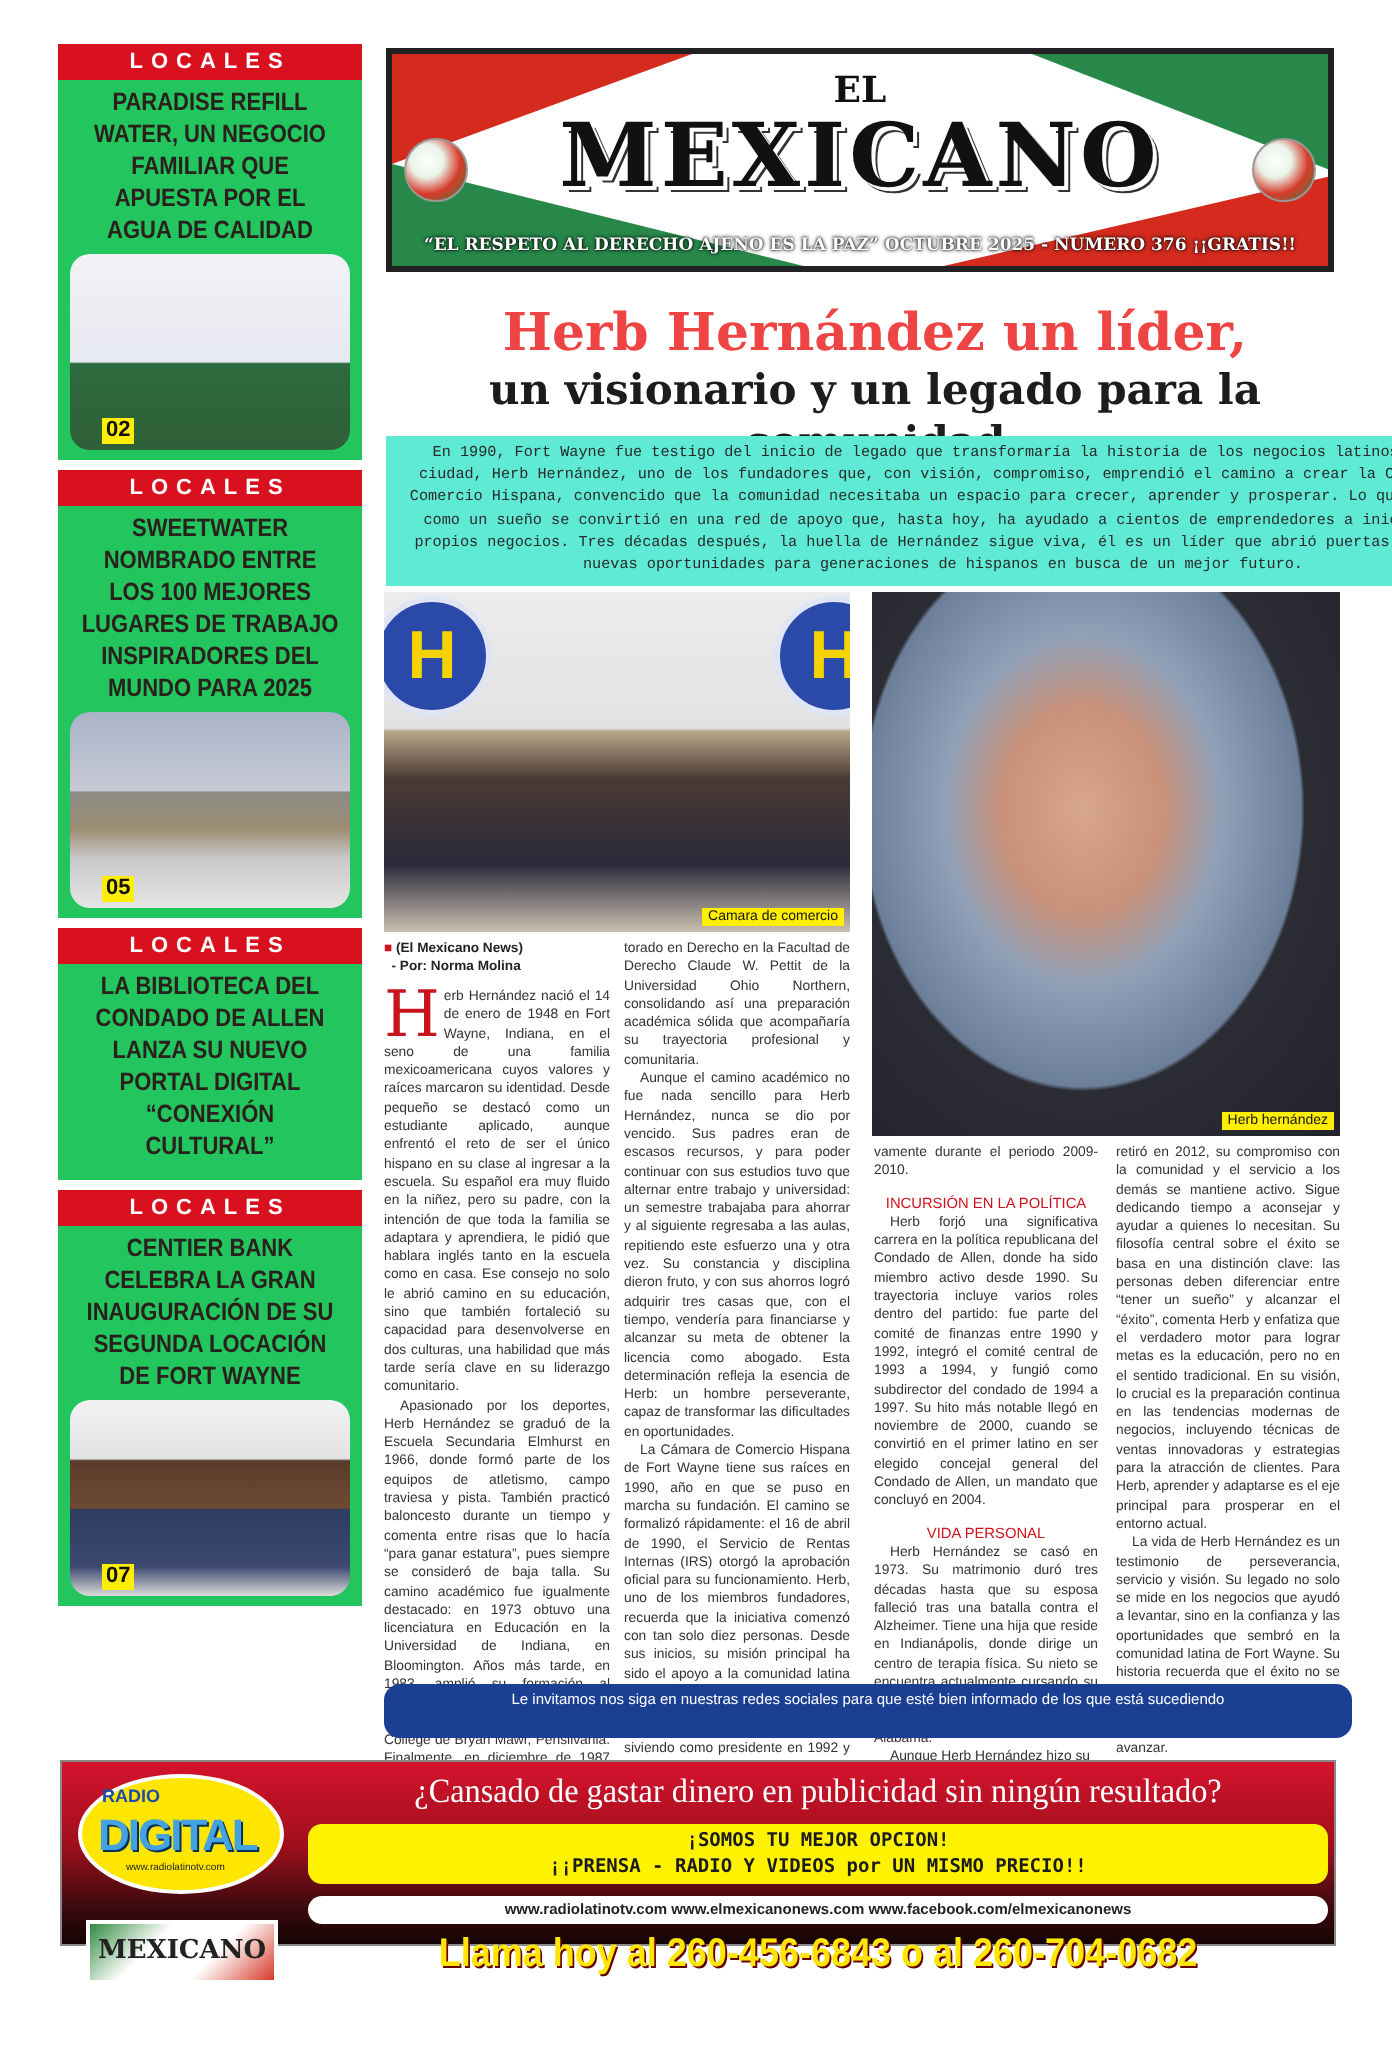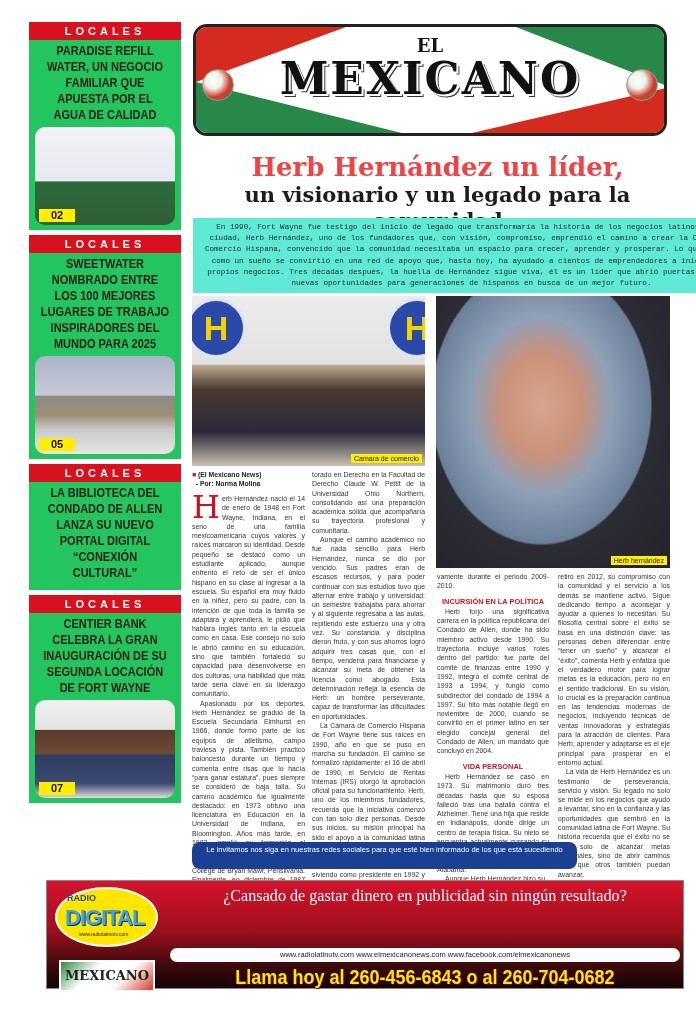--- a/index.html
+++ b/index.html
@@ -4,29 +4,29 @@
 <style>
   * { box-sizing: border-box; margin: 0; padding: 0; }
   body { width: 696px; height: 1024px; background: #ffffff; position: relative; overflow: hidden; font-family: "Liberation Sans", sans-serif; color: #222; }
 
   
   .sidebar { position: absolute; left: 29px; top: 22px; width: 152px; }
   .side-card { background: #22c55e; margin-bottom: 5px; padding-bottom: 5px; }
   .side-tag { background: #d9101d; color: #fff; font-weight: bold; font-size: 11px; letter-spacing: 4px; text-align: center; height: 18px; line-height: 18px; }
   .side-title { font-family: "Liberation Sans", sans-serif; font-weight: bold; font-size: 12.5px; line-height: 16px; text-align: center; color: #2a211c; padding: 3px 3px 4px; text-transform: uppercase; transform: scaleX(0.88); }
   .side-photo { position: relative; margin: 0 6px; height: 98px; border-radius: 10px; overflow: hidden; }
-  .side-num { position: absolute; left: 4px; bottom: 3px; background: #ffee00; color: #111; font-weight: bold; font-size: 11px; padding: 0 12px; line-height: 13px; }
+  .side-num { position: absolute; left: 16px; bottom: 3px; background: #ffee00; color: #111; font-weight: bold; font-size: 11px; padding: 0 2px; line-height: 13px; }
 
   .ph1 { background: linear-gradient(180deg,#f2f2f6 0%,#e7e9f0 55%,#2d6a3d 56%,#305f38 100%); }
   .ph2 { background: linear-gradient(180deg,#a9b3c7 0%,#c7cad6 40%,#8c8b86 41%,#9d8e74 60%,#c9c9c9 75%,#e6e6e6 100%); }
   .ph3 { background: radial-gradient(ellipse at 50% 55%,#e8b89a 0%,#d89f83 28%,#f2f2f2 50%,#f4f4f4 100%); }
   .ph4 { background: linear-gradient(180deg,#f1f1f1 0%,#e3e3e3 30%,#5a3b2a 31%,#6e4a35 55%,#2f3c62 56%,#3d4970 85%,#ddd 100%); }
 
   
-  .masthead { position: absolute; left: 193px; top: 24px; width: 474px; height: 112px; border: 3px solid #222; border-radius: 14px; overflow: hidden; background: #fff; }
+  .masthead { position: absolute; left: 193px; top: 24px; width: 474px; height: 112px; border: 3px solid #222; border-radius: 0; overflow: hidden; background: #fff; }
   .mast-bg { position: absolute; inset: 0; }
   .mast-el { position: absolute; left: 0; right: 0; top: 8px; text-align: center; font-family: "DejaVu Serif", serif; font-weight: bold; font-size: 18px; color: #111; }
   .mast-name { position: absolute; left: 0; right: 0; top: 26px; text-align: center; font-family: "DejaVu Serif", serif; font-weight: bold; font-size: 44px; letter-spacing: 2px; color: #111; text-shadow: 2px 2px 0 #fff, 3px 3px 0 #333; }
   .mast-tag { position: absolute; left: 0; right: 0; bottom: 5px; text-align: center; font-family: "DejaVu Serif", serif; font-weight: bold; font-size: 8.5px; color: #fff; text-shadow: 0 0 2px #000, 0 0 1px #000; }
   .globe { position: absolute; top: 42px; width: 32px; height: 32px; border-radius: 50%; background: radial-gradient(circle at 35% 35%,#ffffff 0%,#e9f3e8 30%,#d63a2a 60%,#2f8a3e 100%); border: 1px solid #999; }
 
   
   .headline { position: absolute; left: 190px; top: 152px; width: 495px; text-align: center; }
   .h1 { font-family: "DejaVu Serif", serif; font-weight: bold; font-size: 26px; color: #ef4444; line-height: 30px; }
   .h2 { font-family: "DejaVu Serif", serif; font-weight: bold; font-size: 21px; color: #1c1c1c; line-height: 26px; }
@@ -44,36 +44,36 @@
   
   .body { position: absolute; font-family: "Liberation Sans", sans-serif; font-size: 6.9px; line-height: 9.3px; color: #333; text-align: justify; }
   .body p { text-indent: 8px; }
   .col1 { left: 192px; top: 470px; width: 113px; }
   .col2 { left: 312px; top: 470px; width: 113px; }
   .col3 { left: 437px; top: 572px; width: 112px; }
   .col4 { left: 558px; top: 572px; width: 112px; }
   .byline { font-weight: bold; font-size: 6.8px; line-height: 9px; color: #222; margin-bottom: 6px; }
   .byline .dot { color: #d1121d; }
   .dropcap { float: left; font-family: "DejaVu Serif", serif; font-size: 32px; line-height: 26px; color: #c8141e; margin-right: 2px; }
-  .sub { text-align: center; font-weight: bold; color: #d1121d; font-size: 7.4px; margin: 6px 0 1px; text-indent: 0 !important; }
+  .sub { text-align: center; font-weight: normal; color: #d1121d; font-size: 7.4px; margin: 6px 0 1px; text-indent: 0 !important; }
 
   
-  .social { position: absolute; left: 192px; top: 842px; width: 385px; height: 27px; background: #1b3f93; border-radius: 8px; color: #fff; text-align: center; font-size: 7.5px; line-height: 10px; padding-top: 3px; }
+  .social { position: absolute; left: 192px; top: 842px; width: 484px; height: 27px; background: #1b3f93; border-radius: 8px; color: #fff; text-align: center; font-size: 7.5px; line-height: 10px; padding-top: 3px; }
 
   
-  .ad { position: absolute; left: 30px; top: 880px; width: 638px; height: 109px; background: linear-gradient(180deg,#d5132d 0%,#a0101c 45%,#3b0a0e 80%,#150404 100%); border: 1px solid #888; margin-left: 16px; }
+  .ad { position: absolute; left: 30px; top: 880px; width: 638px; height: 93px; background: linear-gradient(180deg,#d5132d 0%,#a0101c 45%,#3b0a0e 80%,#150404 100%); border: 1px solid #888; }
   .ad-logo-radio { position: absolute; left: 8px; top: 6px; width: 103px; height: 60px; border-radius: 50%; background: #ffe600; border: 2px solid #fff; }
   .ad-logo-radio .txt1 { position: absolute; left: 10px; top: 4px; font-size: 9px; font-weight: bold; color: #1d4ba8; }
   .ad-logo-radio .txt2 { position: absolute; left: 8px; top: 16px; font-size: 22px; font-weight: bold; color: #45a2e0; text-shadow: 1px 1px 0 #08305f; letter-spacing: -1px; }
   .ad-logo-radio .txt3 { position: absolute; left: 22px; top: 42px; font-size: 5px; color: #222; }
   .ad-logo-mex { position: absolute; left: 12px; top: 79px; width: 96px; height: 32px; background: linear-gradient(135deg,#2f8a3e 0%,#fff 35%,#fff 65%,#d63a2a 100%); border: 2px solid #fff; text-align: center; }
   .ad-logo-mex span { display: block; font-family: "DejaVu Serif", serif; font-weight: bold; font-size: 13px; color: #222; line-height: 28px; }
   .ad-q { position: absolute; left: 123px; top: 5px; width: 510px; text-align: center; color: #fff; font-family: "Liberation Serif", serif; font-size: 17px; transform: scaleX(0.95); }
   .ad-yellow { position: absolute; left: 123px; top: 31px; width: 510px; height: 30px; background: #fff200; border-radius: 7px; text-align: center; font-family: "DejaVu Sans Mono", monospace; font-weight: bold; font-size: 9.5px; line-height: 13px; color: #1b1b1b; padding-top: 2px; }
-  .ad-urls { position: absolute; left: 123px; top: 67px; width: 510px; height: 14px; background: #fff; border-radius: 7px; text-align: center; font-size: 7.5px; line-height: 14px; font-weight: normal; color: #222; }
+  .ad-urls { position: absolute; left: 123px; top: 67px; width: 510px; height: 14px; background: #fff; border-radius: 7px; text-align: center; font-size: 7.5px; line-height: 14px; font-weight: bold; color: #222; }
   .ad-phone { position: absolute; left: 123px; top: 85px; width: 510px; text-align: center; font-family: "Liberation Sans", sans-serif; font-weight: bold; font-size: 20px; color: #ffe600; text-shadow: 1px 1px 0 #600; transform: scaleX(0.9); }
 </style>
 </head>
 <body>
 
 <div class="sidebar">
   <div class="side-card">
     <div class="side-tag">LOCALES</div>
     <div class="side-title">PARADISE REFILL WATER, UN NEGOCIO FAMILIAR QUE APUESTA POR EL AGUA DE CALIDAD</div>
     <div class="side-photo ph1">
@@ -104,20 +104,21 @@
   <svg class="mast-bg" viewBox="0 0 474 112" preserveAspectRatio="none" width="474" height="112">
     <polygon points="0,0 150,0 0,55" fill="#d42b1e"></polygon>
     <polygon points="474,0 320,0 474,60" fill="#27884a"></polygon>
     <polygon points="0,55 0,112 230,112" fill="#27884a"></polygon>
     <polygon points="474,60 474,112 250,112" fill="#d42b1e"></polygon>
   </svg>
   <div class="globe" style="left:6px;"></div>
   <div class="globe" style="right:6px;"></div>
   <div class="mast-el">EL</div>
   <div class="mast-name">MEXICANO</div>
+  <div class="mast-tag">“EL RESPETO AL DERECHO AJENO ES LA PAZ” OCTUBRE 2025 - NUMERO 376 ¡¡GRATIS!!</div>
 </div>
 
 <div class="headline">
   <div class="h1">Herb Hernández un líder,</div>
   <div class="h2">un visionario y un legado para la comunidad</div>
 </div>
 
 <div class="lede">En 1990, Fort Wayne fue testigo del inicio de legado que transformaría la historia de los negocios latinos en la ciudad, Herb Hernández, uno de los fundadores que, con visión, compromiso, emprendió el camino a crear la Cámara de Comercio Hispana, convencido que la comunidad necesitaba un espacio para crecer, aprender y prosperar. Lo que comenzó como un sueño se convirtió en una red de apoyo que, hasta hoy, ha ayudado a cientos de emprendedores a iniciar sus propios negocios. Tres décadas después, la huella de Hernández sigue viva, él es un líder que abrió puertas y sembró nuevas oportunidades para generaciones de hispanos en busca de un mejor futuro.</div>
 
 <div class="photo-group">
@@ -167,15 +168,19 @@
 <div class="ad">
   <div class="ad-logo-radio">
     <span class="txt1">RADIO</span>
     <span class="txt2">DIGITAL</span>
     <span class="txt3">www.radiolatinotv.com</span>
   </div>
   <div class="ad-logo-mex">
     <span>MEXICANO</span>
   </div>
   <div class="ad-q">¿Cansado de gastar dinero en publicidad sin ningún resultado?</div>
+  <div class="ad-yellow">
+    <div>¡SOMOS TU MEJOR OPCION!</div>
+    <div>¡¡PRENSA - RADIO Y VIDEOS por UN MISMO PRECIO!!</div>
+  </div>
   <div class="ad-urls">www.radiolatinotv.com www.elmexicanonews.com www.facebook.com/elmexicanonews</div>
   <div class="ad-phone">Llama hoy al 260-456-6843 o al 260-704-0682</div>
 </div>
 
 </body></html>

